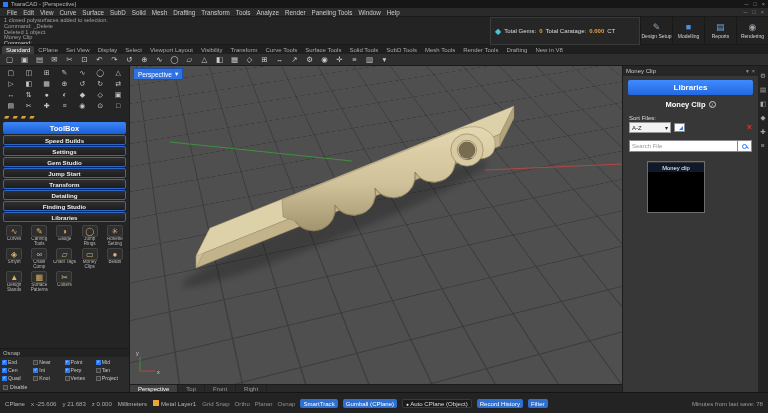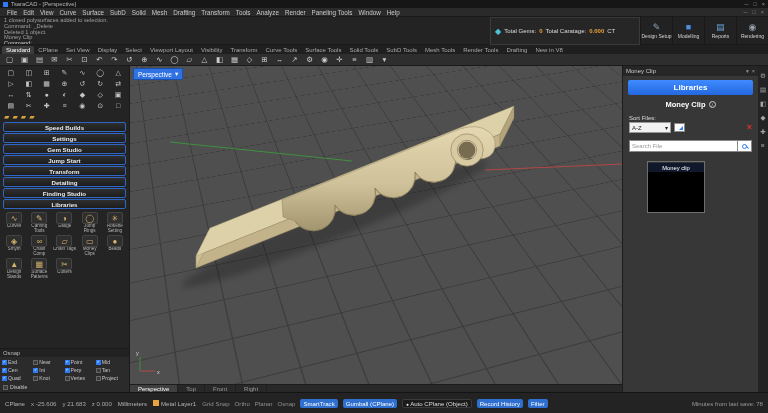--- a/index.html
+++ b/index.html
@@ -271,20 +271,21 @@
         <span class="sicon">◉</span>
         <span class="sicon">⊙</span>
         <span class="sicon">□</span>
       </div>
     <div class="folder-tabs">
         <span class="ftab">▰</span>
         <span class="ftab">▰</span>
         <span class="ftab">▰</span>
         <span class="ftab">▰</span>
       </div>
+    <div class="toolbox-header">ToolBox</div>
     <div>
         <div class="tb-btn">Speed Builds</div>
         <div class="tb-btn">Settings</div>
         <div class="tb-btn">Gem Studio</div>
         <div class="tb-btn">Jump Start</div>
         <div class="tb-btn">Transform</div>
         <div class="tb-btn">Detailing</div>
         <div class="tb-btn">Finding Studio</div>
         <div class="tb-btn">Libraries</div>
       </div>

